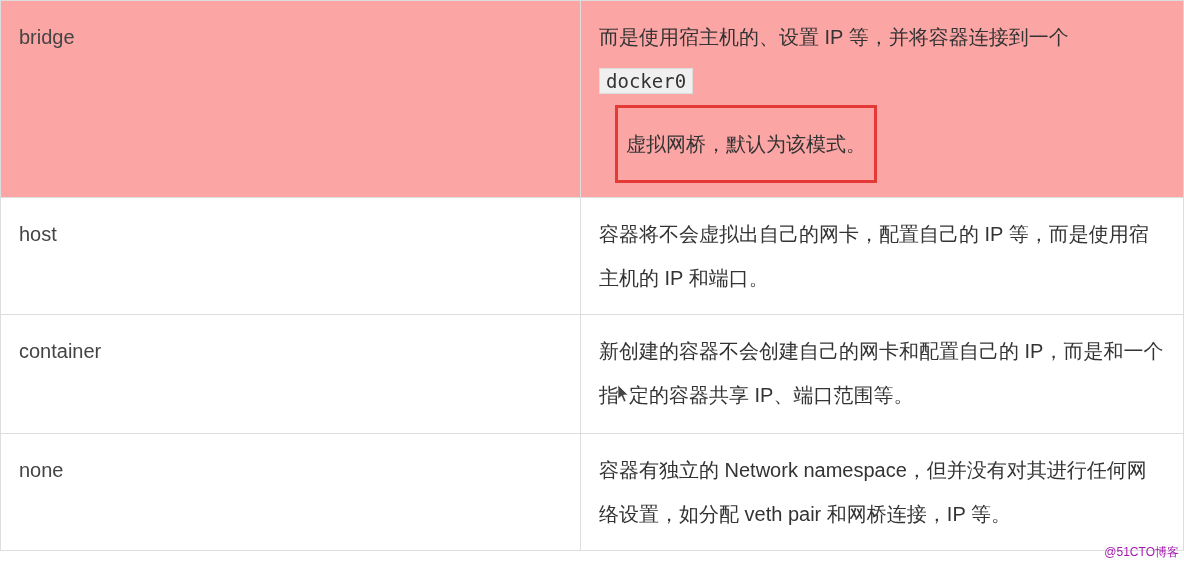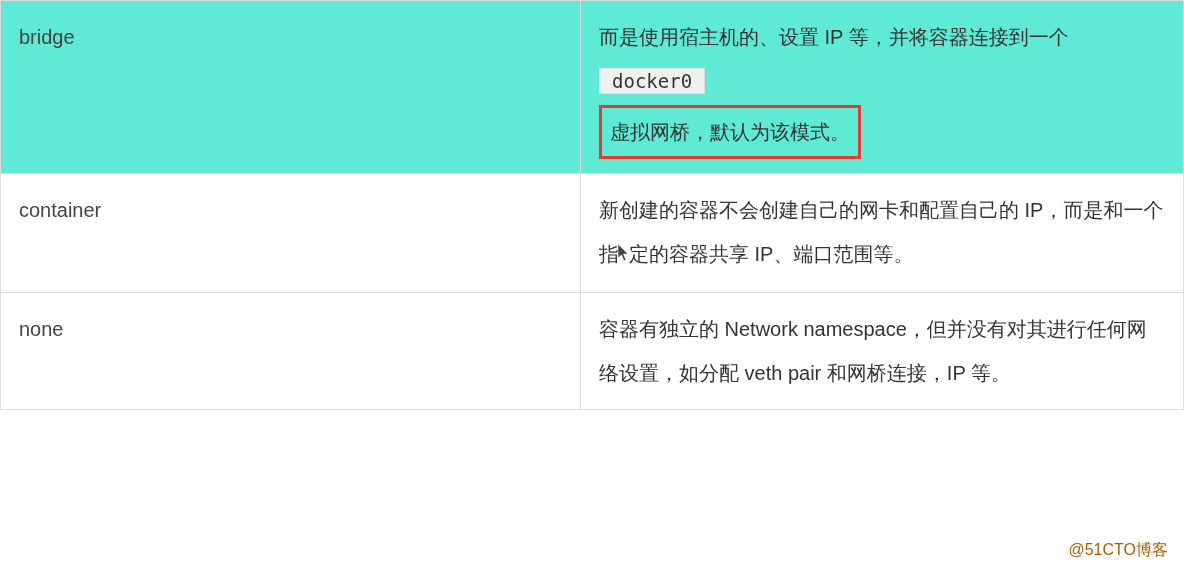--- a/index.html
+++ b/index.html
@@ -24,62 +24,67 @@
     line-height: 2.2;
   }
   .col-mode {
     width: 580px;
     color: #444;
   }
   .col-desc {
     color: #333;
   }
   .row-first td {
-    background: #5eead4;
+    background: #fca5a5;
   }
   code.inline {
     background: #f0f0f0;
     border: 1px solid #ddd;
-    padding: 1px 12px;
+    padding: 1px 6px;
     font-family: Menlo, Consolas, monospace;
     font-size: 19px;
     color: #333;
   }
   .highlight-box {
     border: 3px solid #e53935;
-    padding: 2px 8px;
+    padding: 14px 8px;
     display: inline-block;
     margin-top: 2px;
+    margin-left: 16px;
   }
   .watermark {
     position: absolute;
-    right: 16px;
+    right: 5px;
     bottom: 6px;
-    color: #a16207;
-    font-size: 16px;
+    color: #a21caf;
+    font-size: 12px;
   }
   .cursor-icon {
     display: inline-block;
     vertical-align: middle;
     margin: 0 -2px;
   }
 </style>
 </head>
 <body>
 
 <table class="table">
   <tbody>
     <tr class="row-first">
       <td class="col-mode">bridge</td>
       <td class="col-desc">
         <span>而是使用宿主机的、设置 IP 等，并将容器连接到一个 </span><code class="inline">docker0</code><br>
         <span class="highlight-box">虚拟网桥，默认为该模式。</span>
       </td>
     </tr>
     <tr>
+      <td class="col-mode">host</td>
+      <td class="col-desc">容器将不会虚拟出自己的网卡，配置自己的 IP 等，而是使用宿主机的 IP 和端口。</td>
+    </tr>
+    <tr>
       <td class="col-mode">container</td>
       <td class="col-desc">
         <span>新创建的容器不会创建自己的网卡和配置自己的 IP，而是和一个指</span><span class="cursor-icon"><svg width="14" height="20" viewBox="0 0 14 20">
               <path d="M1 1 L1 15 L4.5 12 L7 18 L9 17 L6.5 11 L11 11 Z" fill="#444" stroke="#fff" stroke-width="0.6"></path>
             </svg></span><span>定的容器共享 IP、端口范围等。</span>
       </td>
     </tr>
     <tr>
       <td class="col-mode">none</td>
       <td class="col-desc">容器有独立的 Network namespace，但并没有对其进行任何网络设置，如分配 veth pair 和网桥连接，IP 等。</td>

